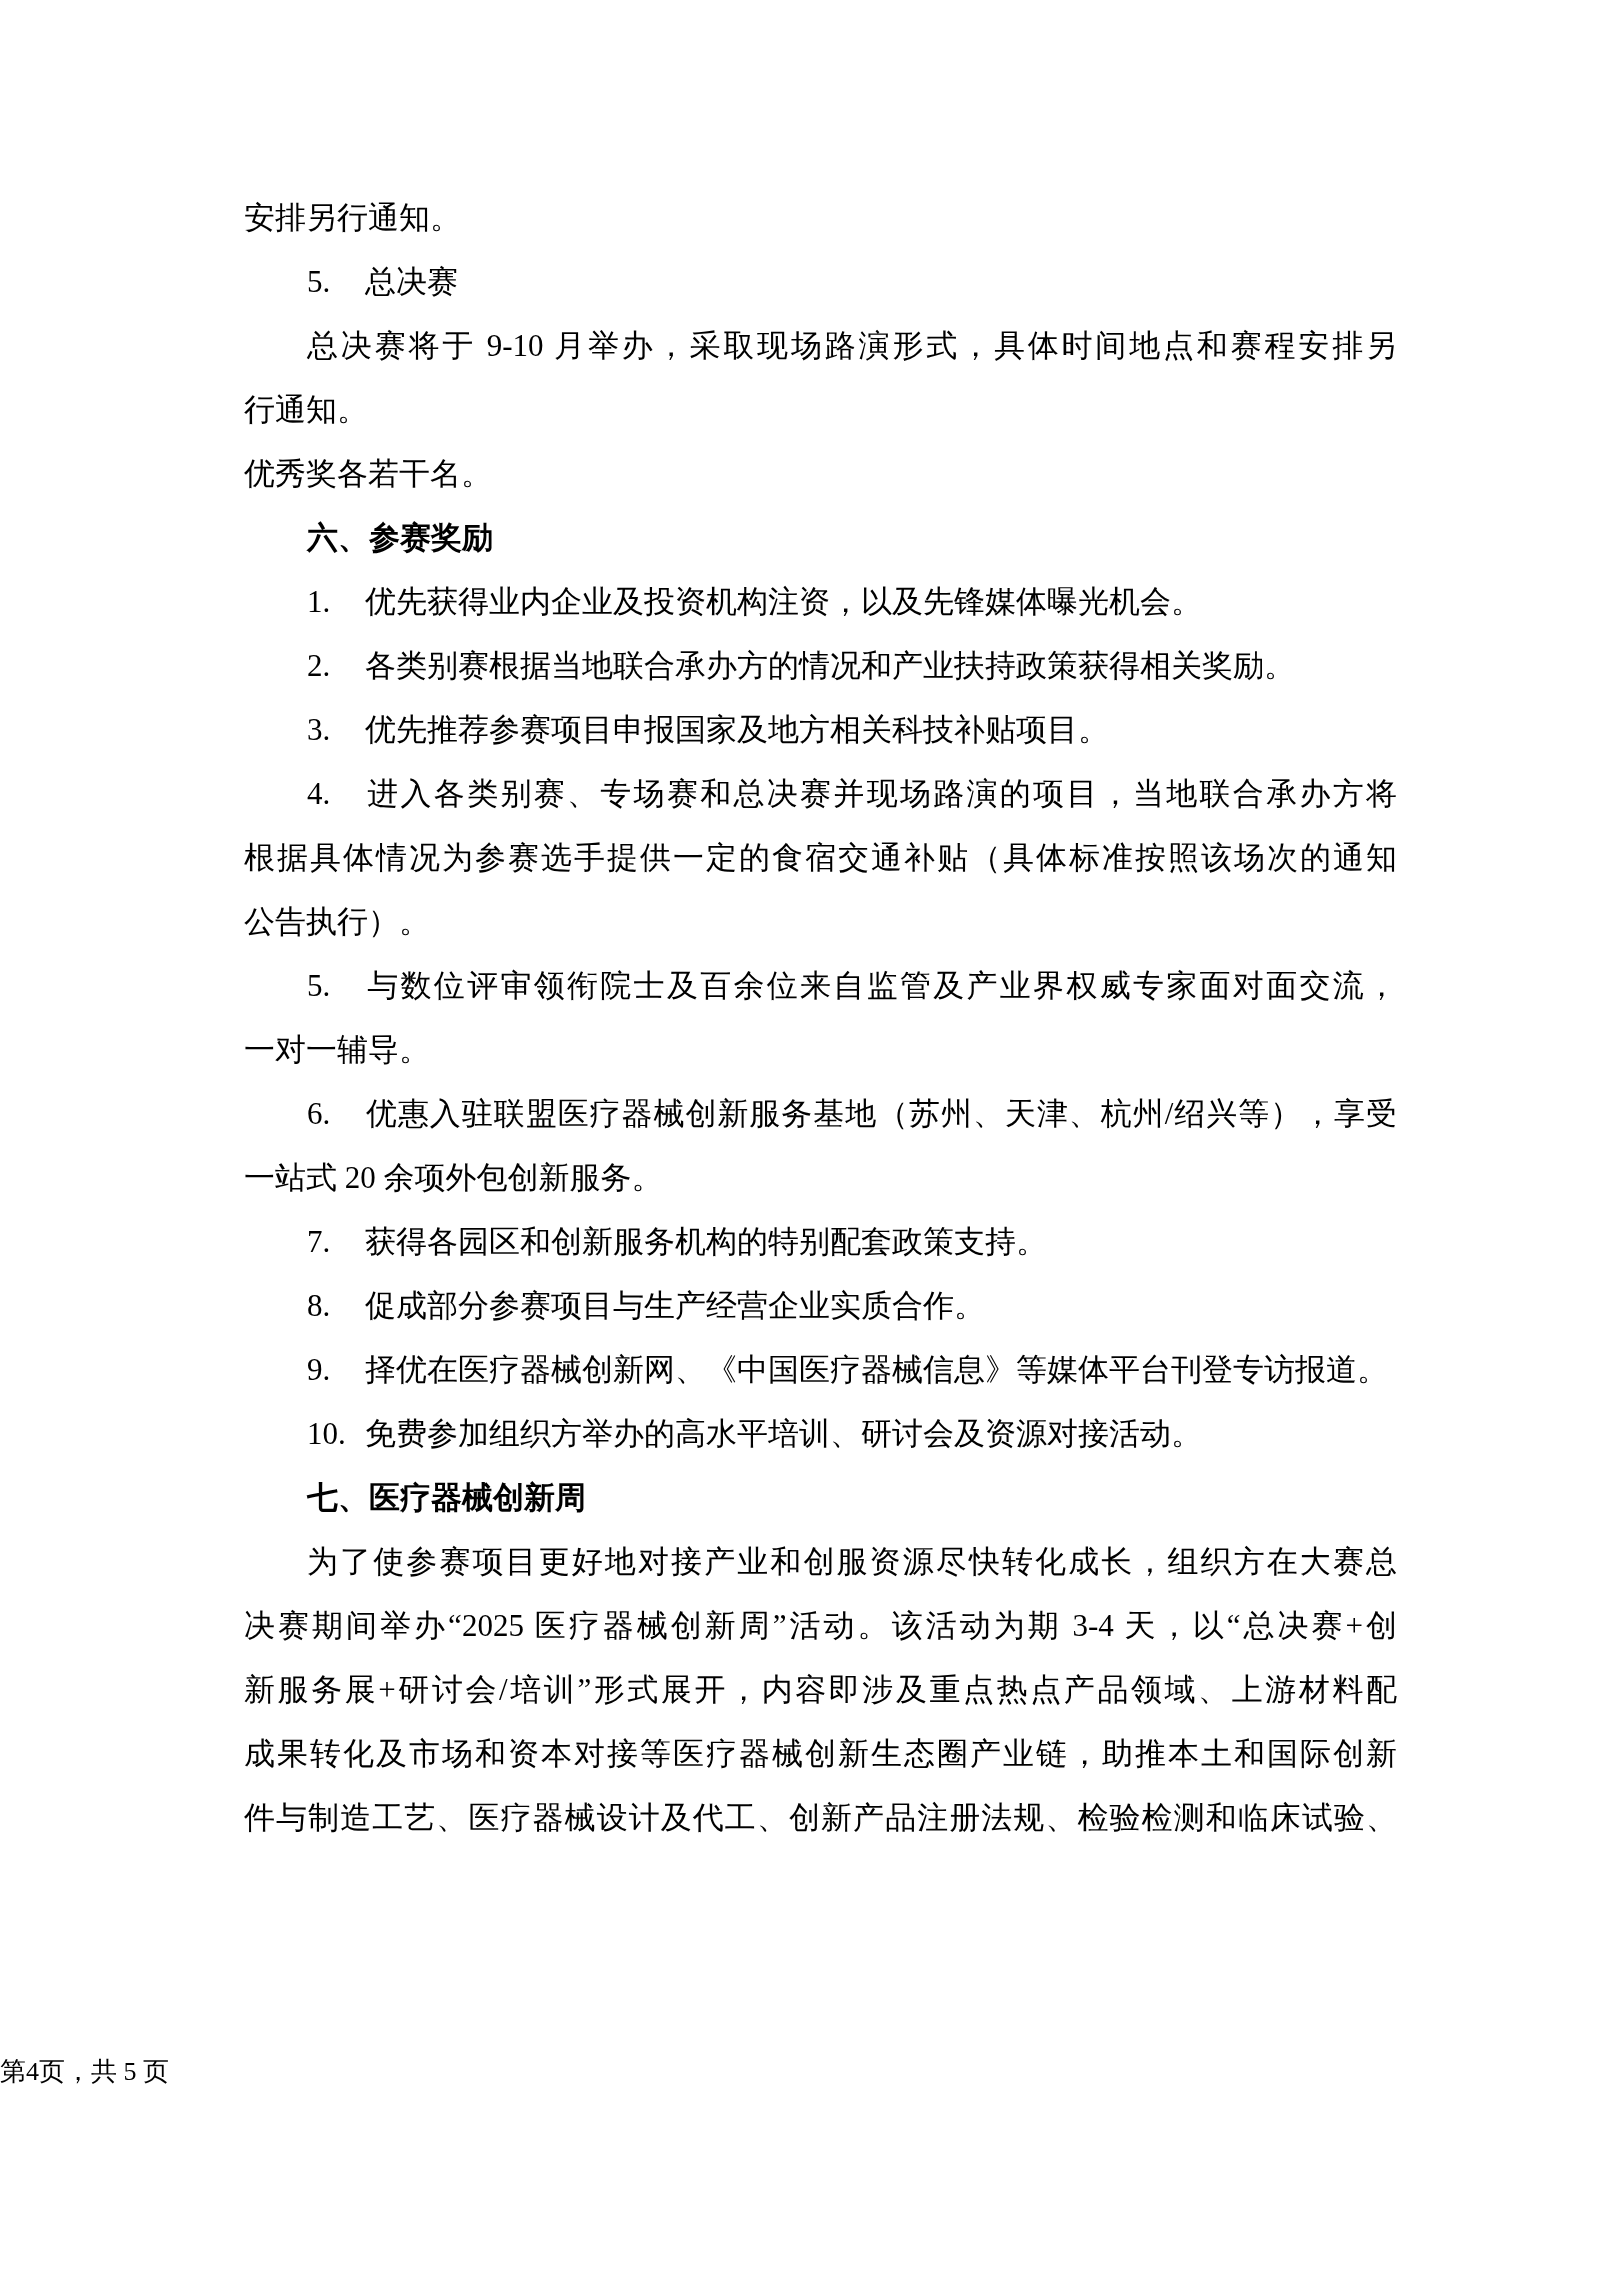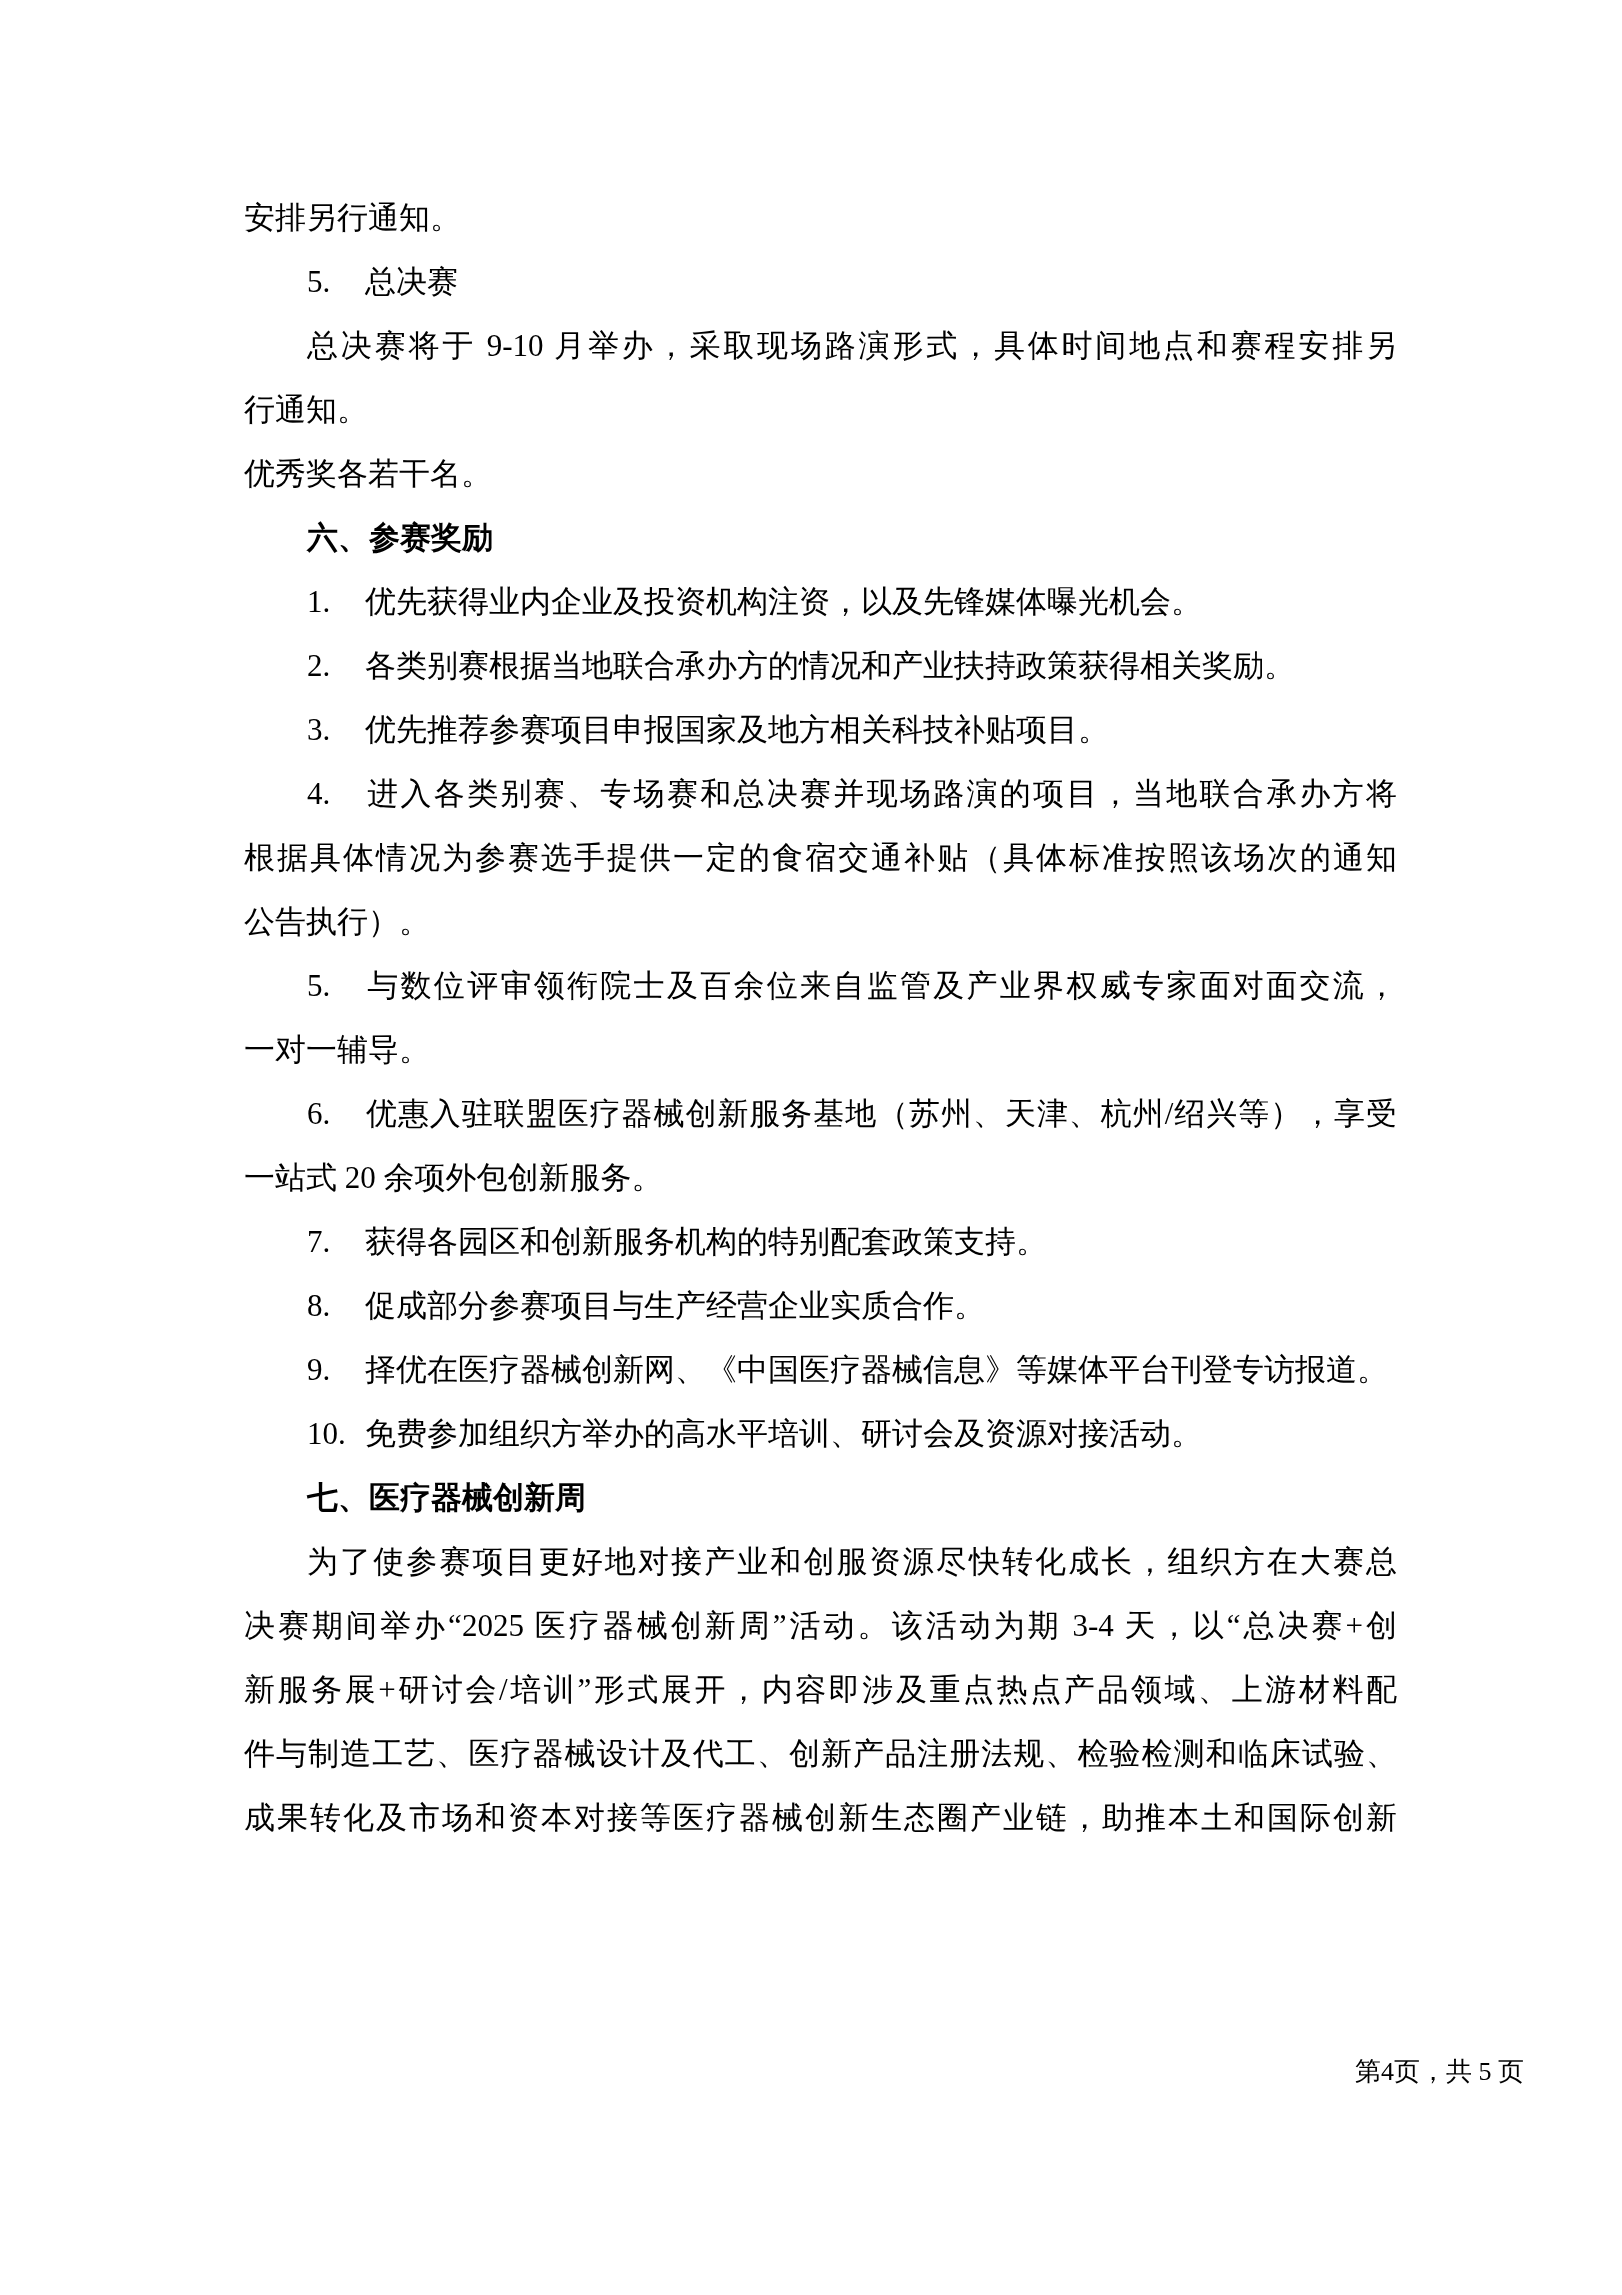--- a/index.html
+++ b/index.html
@@ -54,21 +54,21 @@
     display: inline-block;
     min-width: 58px;
   }
   .footer {
     position: absolute;
     left: 0;
     top: 2040px;
     width: 100%;
     height: 64px;
     line-height: 64px;
-    text-align: right;
+    text-align: left;
     font-size: 26px;
     font-family: "Liberation Serif", "DejaVu Serif", serif;
   }
 </style>
 </head>
 <body>
 
 <div class="page">
   <div class="content" id="doc-lines">
       <div class="line body"><span>安排另行通知。</span></div>
@@ -88,20 +88,20 @@
       <div class="line list fill"><span class="num">6.</span><span>优惠入驻联盟医疗器械创新服务基地（苏州、天津、杭州/绍兴等），享受</span></div>
       <div class="line body"><span>一站式 20 余项外包创新服务。</span></div>
       <div class="line list"><span class="num">7.</span><span>获得各园区和创新服务机构的特别配套政策支持。</span></div>
       <div class="line list"><span class="num">8.</span><span>促成部分参赛项目与生产经营企业实质合作。</span></div>
       <div class="line list"><span class="num">9.</span><span>择优在医疗器械创新网、《中国医疗器械信息》等媒体平台刊登专访报道。</span></div>
       <div class="line list"><span class="num">10.</span><span>免费参加组织方举办的高水平培训、研讨会及资源对接活动。</span></div>
       <div class="line heading"><span>七、医疗器械创新周</span></div>
       <div class="line para fill"><span>为了使参赛项目更好地对接产业和创服资源尽快转化成长，组织方在大赛总</span></div>
       <div class="line body fill"><span>决赛期间举办“2025 医疗器械创新周”活动。该活动为期 3-4 天，以“总决赛+创</span></div>
       <div class="line body fill"><span>新服务展+研讨会/培训”形式展开，内容即涉及重点热点产品领域、上游材料配</span></div>
+      <div class="line body fill"><span>成果转化及市场和资本对接等医疗器械创新生态圈产业链，助推本土和国际创新</span></div>
       <div class="line body fill"><span>件与制造工艺、医疗器械设计及代工、创新产品注册法规、检验检测和临床试验、</span></div>
-      <div class="line body fill"><span>成果转化及市场和资本对接等医疗器械创新生态圈产业链，助推本土和国际创新</span></div>
     </div>
   <div class="footer">
     <span>第4页，共 5 页</span>
   </div>
 </div>
 
 
 </body></html>

